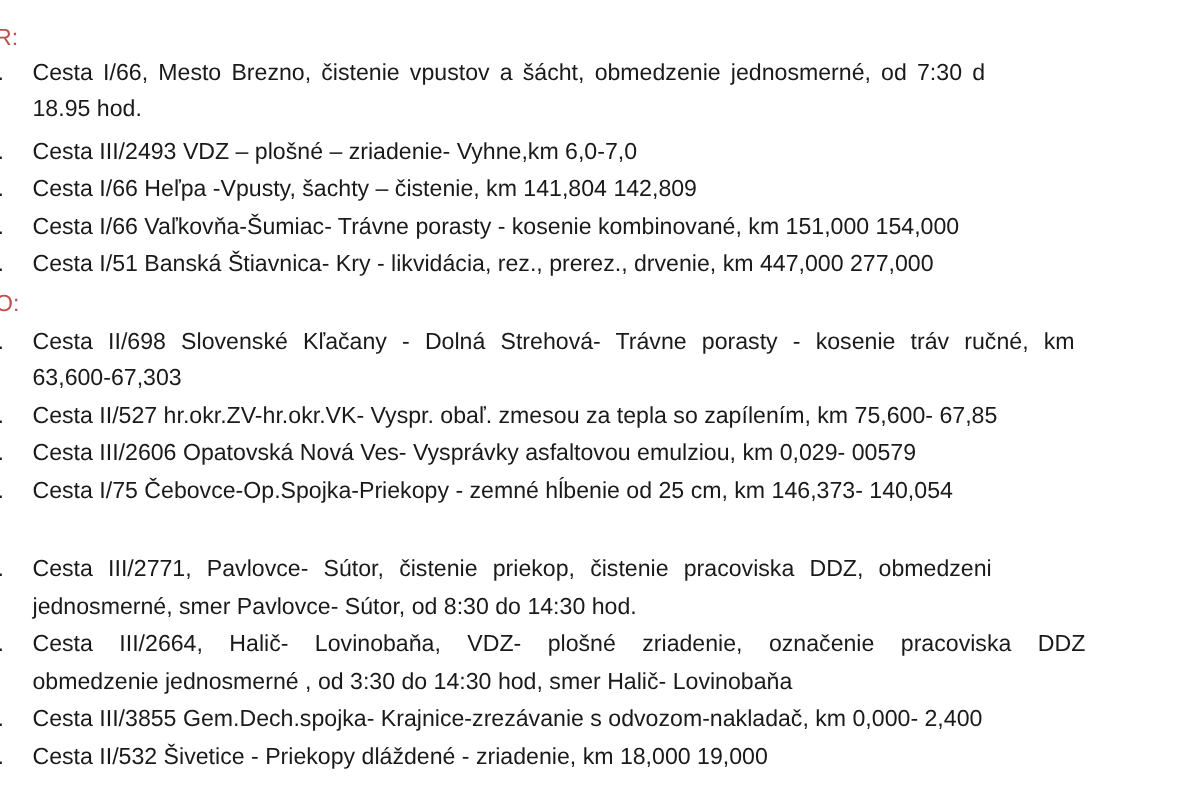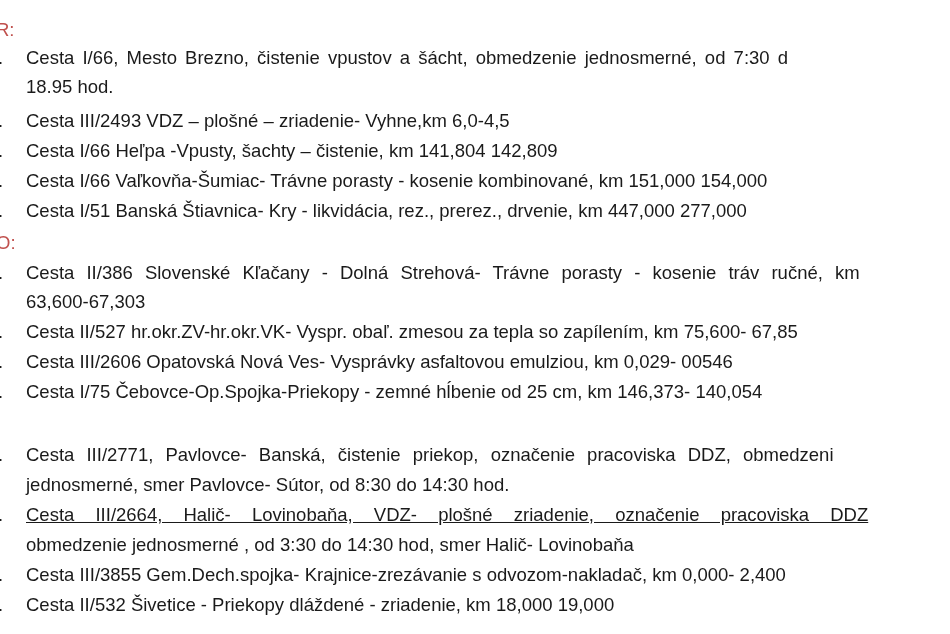--- a/index.html
+++ b/index.html
@@ -13,80 +13,80 @@
   .page { position: absolute; left: 0; top: 0; width: 950px; height: 634px; overflow: hidden; }
   .line {
     position: absolute; left: 0; white-space: nowrap;
     font-size: 18.5px; line-height: 30px; height: 30px;
   }
   .hdr { left: -4px; color: #c0504d; }
   .num { position: absolute; left: -2px; width: 10px; }
   .txt { position: absolute; left: 26px; }
   .just { word-spacing: 3px; }
   .just-wide { word-spacing: 7px; }
-  .just-xwide { word-spacing: 16px; text-decoration: underline; }
+  .just-xwide { word-spacing: 16px; }
 </style>
 </head>
 <body>
 
 <div class="page">
 
   <div class="line hdr" style="top:15px">R:</div>
 
   <div class="line" style="top:43px">
     <span class="num">.</span>
     <span class="txt just">Cesta I/66, Mesto Brezno, čistenie vpustov a šácht, obmedzenie jednosmerné, od 7:30 d</span>
   </div>
   <div class="line" style="top:72px">
     <span class="txt">18.95 hod.</span>
   </div>
   <div class="line" style="top:106px">
     <span class="num">.</span>
-    <span class="txt">Cesta III/2493 VDZ – plošné – zriadenie- Vyhne,km 6,0-4,5</span>
+    <span class="txt">Cesta III/2493 VDZ – plošné – zriadenie- Vyhne,km 6,0-7,0</span>
   </div>
   <div class="line" style="top:136px">
     <span class="num">.</span>
     <span class="txt">Cesta I/66 Heľpa -Vpusty, šachty – čistenie, km 141,804 142,809</span>
   </div>
   <div class="line" style="top:166px">
     <span class="num">.</span>
     <span class="txt">Cesta I/66 Vaľkovňa-Šumiac- Trávne porasty - kosenie kombinované, km 151,000 154,000</span>
   </div>
   <div class="line" style="top:196px">
     <span class="num">.</span>
     <span class="txt">Cesta I/51 Banská Štiavnica- Kry - likvidácia, rez., prerez., drvenie, km 447,000 277,000</span>
   </div>
 
   <div class="line hdr" style="top:228px">O:</div>
 
   <div class="line" style="top:258px">
     <span class="num">.</span>
-    <span class="txt just-wide">Cesta II/386 Slovenské Kľačany - Dolná Strehová- Trávne porasty - kosenie tráv ručné, km</span>
+    <span class="txt just-wide">Cesta II/698 Slovenské Kľačany - Dolná Strehová- Trávne porasty - kosenie tráv ručné, km</span>
   </div>
   <div class="line" style="top:287px">
     <span class="txt">63,600-67,303</span>
   </div>
   <div class="line" style="top:317px">
     <span class="num">.</span>
     <span class="txt">Cesta II/527 hr.okr.ZV-hr.okr.VK- Vyspr. obaľ. zmesou za tepla so zapílením, km 75,600- 67,85</span>
   </div>
   <div class="line" style="top:347px">
     <span class="num">.</span>
-    <span class="txt">Cesta III/2606 Opatovská Nová Ves- Vysprávky asfaltovou emulziou, km 0,029- 00546</span>
+    <span class="txt">Cesta III/2606 Opatovská Nová Ves- Vysprávky asfaltovou emulziou, km 0,029- 00579</span>
   </div>
   <div class="line" style="top:377px">
     <span class="num">.</span>
     <span class="txt">Cesta I/75 Čebovce-Op.Spojka-Priekopy - zemné hĺbenie od 25 cm, km 146,373- 140,054</span>
   </div>
 
   <div class="line hdr" style="top:409px"></div>
 
   <div class="line" style="top:440px">
     <span class="num">.</span>
-    <span class="txt just-wide">Cesta III/2771, Pavlovce- Banská, čistenie priekop, označenie pracoviska DDZ, obmedzeni</span>
+    <span class="txt just-wide">Cesta III/2771, Pavlovce- Sútor, čistenie priekop, čistenie pracoviska DDZ, obmedzeni</span>
   </div>
   <div class="line" style="top:470px">
     <span class="txt">jednosmerné, smer Pavlovce- Sútor, od 8:30 do 14:30 hod.</span>
   </div>
   <div class="line" style="top:500px">
     <span class="num">.</span>
     <span class="txt just-xwide">Cesta III/2664, Halič- Lovinobaňa, VDZ- plošné zriadenie, označenie pracoviska DDZ</span>
   </div>
   <div class="line" style="top:530px">
     <span class="txt">obmedzenie jednosmerné , od 3:30 do 14:30 hod, smer Halič- Lovinobaňa</span>

